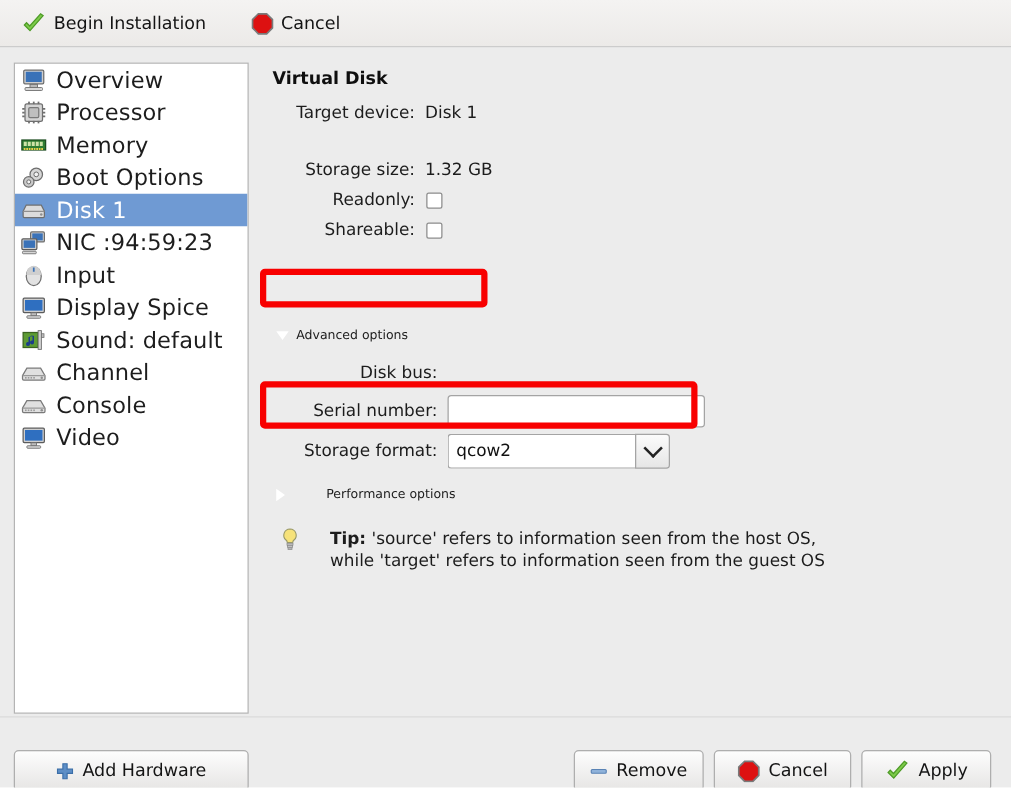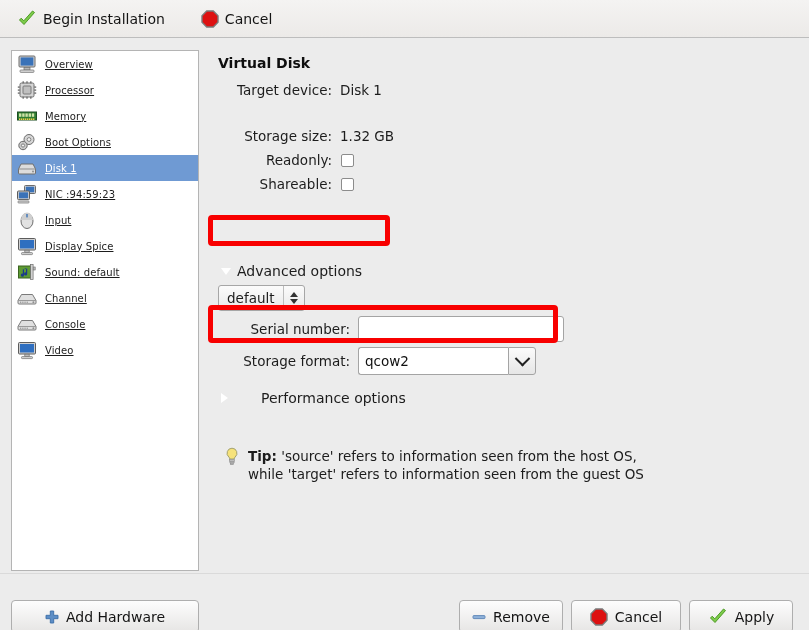--- a/index.html
+++ b/index.html
@@ -70,25 +70,24 @@
   .side-item {
     display: flex;
     align-items: center;
     height: 26px;
     padding-left: 4px;
     gap: 7px;
     cursor: default;
     box-sizing: border-box;
   }
   .side-item .side-lbl {
-    font-size: 10px;
+    font-size: 18px;
     color: #1d1d1d;
     white-space: nowrap;
     letter-spacing: .1px;
-    text-decoration: underline;
   }
   .side-item.selected {
     background: #6f9ad3;
   }
   .side-item.selected .side-lbl { color: #ffffff; }
   .side-ico { width: 22px; height: 20px; flex: 0 0 22px; display:block; }
 
   
   #detail {
     position: absolute;
@@ -132,21 +131,21 @@
     box-sizing: border-box;
     display: inline-block;
   }
 
   
   .expander {
     position: absolute;
     display: flex;
     align-items: center;
     gap: 6px;
-    font-size: 14px;
+    font-size: 10px;
     color: #1c1c1c;
     cursor: default;
     white-space: nowrap;
   }
   .tri {
     width: 0; height: 0;
     display: inline-block;
   }
   .tri-down {
     border-left: 5px solid transparent;
@@ -259,23 +258,22 @@
     border-right: 2.4px solid #222;
     border-bottom: 2.4px solid #222;
     transform: rotate(45deg) translate(-2px,-2px);
   }
 
   
   #tip {
     position: absolute;
     left: 14px; top: 372px;
     display: flex;
-    gap: 8px;
+    gap: 24px;
     align-items: flex-start;
-    margin-top: 25px;
   }
   #tip .tiptext {
     font-size: 13.5px;
     line-height: 18px;
     color: #1c1c1c;
   }
   #tip .tipbold { font-weight: bold; }
 
   
   .redbox {
@@ -544,27 +542,21 @@
       <span class="flabel lblw">Shareable:</span>
       <span class="chk"></span>
     </div>
 
     <div class="expander" style="left:11px; top:213px;">
       <span class="tri tri-down"></span>
       <span>Advanced options</span>
     </div>
 
     <div class="frow" style="left:0px; top:235px; height:26px;">
-      <span class="spin">
-        <span class="sval">default</span>
-        <span class="sarrows">
-          <span class="up"></span>
-            <span class="dn"></span>
-        </span>
-      </span>
+      <span class="flabel lblw" style="width:140px;">Disk bus:</span>
     </div>
 
     <div class="frow" style="left:0px; top:266px; height:26px;">
       <span class="flabel lblw" style="width:140px;">Serial number:</span>
       <span class="entry" style="width:206px;"></span>
     </div>
 
     <div class="frow" style="left:0px; top:297px; height:28px;">
       <span class="flabel lblw" style="width:140px;">Storage format:</span>
       <span class="combo" style="width:178px;">

